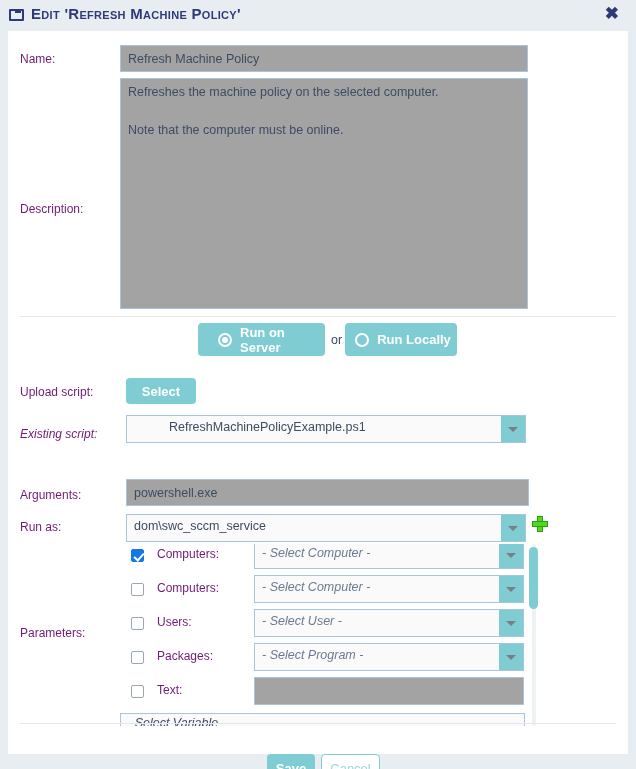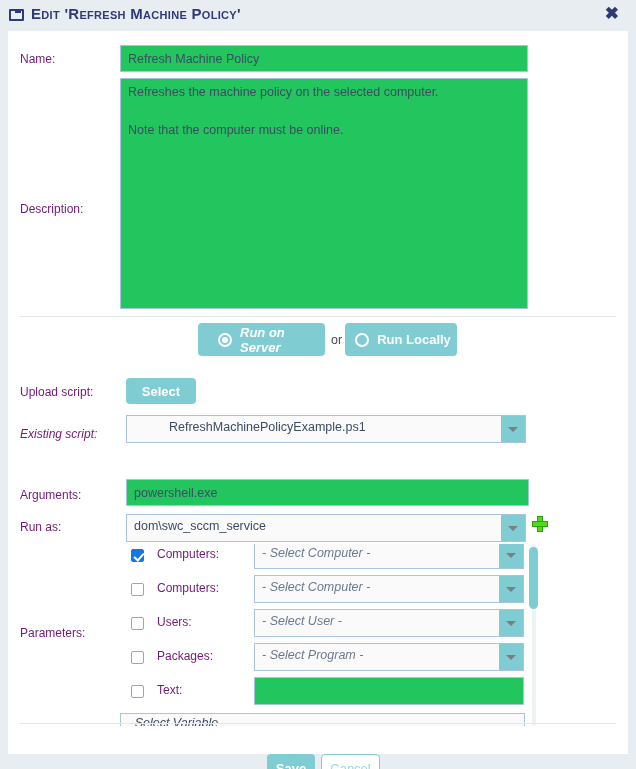--- a/index.html
+++ b/index.html
@@ -41,21 +41,21 @@
   .row{position:absolute;}
   .lbl{
     position:absolute;font-size:12px;color:#701a75;
   }
   .field{
     position:absolute;box-sizing:border-box;
     border:1px solid #a8c4de;background:#fafafa;
     font-size:12.5px;color:#3d4c63;
     padding:4px 7px;
   }
-  .field.white{background:#22c55e;}
+  .field.white{background:#a3a3a3;}
   .ddbtn{
     position:absolute;box-sizing:border-box;
     background:#7fcdd3;border:1px solid #a8c4de;border-left:none;
   }
   .ddbtn i{
     position:absolute;left:50%;top:50%;margin-left:-5px;margin-top:-2px;
     width:0;height:0;border-left:5px solid transparent;
     border-right:5px solid transparent;border-top:5px solid #7a7f86;
   }
   .placeholder{font-style:italic;color:#6b7a90;}
@@ -145,21 +145,21 @@
   <div class="lbl" style="left:12px;top:21px;">Name:</div>
   <input class="field white" style="left: 112px; top: 14px; width: 408px; height: 27px;" value="Refresh Machine Policy">
 
   <div class="lbl" style="left:12px;top:171px;">Description:</div>
   <textarea class="field white" style="left: 112px; top: 47px; width: 408px; height: 231px; line-height: 19px; resize: none; font-family: &quot;Liberation Sans&quot;, sans-serif;">Refreshes the machine policy on the selected computer.
 
 Note that the computer must be online.</textarea>
 
   <div class="divider" style="left:12px;top:285px;width:596px;"></div>
 
-  <div class="tealbtn" style="left:190px;top:292px;width:127px;height:33px;padding-left:20px;font-style:italic;">
+  <div class="tealbtn" style="left:190px;top:292px;width:127px;height:33px;padding-left:20px;">
     <span class="radio-dot on"></span>
     <span>Run on Server</span>
   </div>
   <div class="or" style="left:323px;top:302px;">or</div>
   <div class="tealbtn" style="left:337px;top:292px;width:112px;height:33px;padding-left:4px;">
     <span class="radio-dot"></span>
     <span>Run Locally</span>
   </div>
 
 

